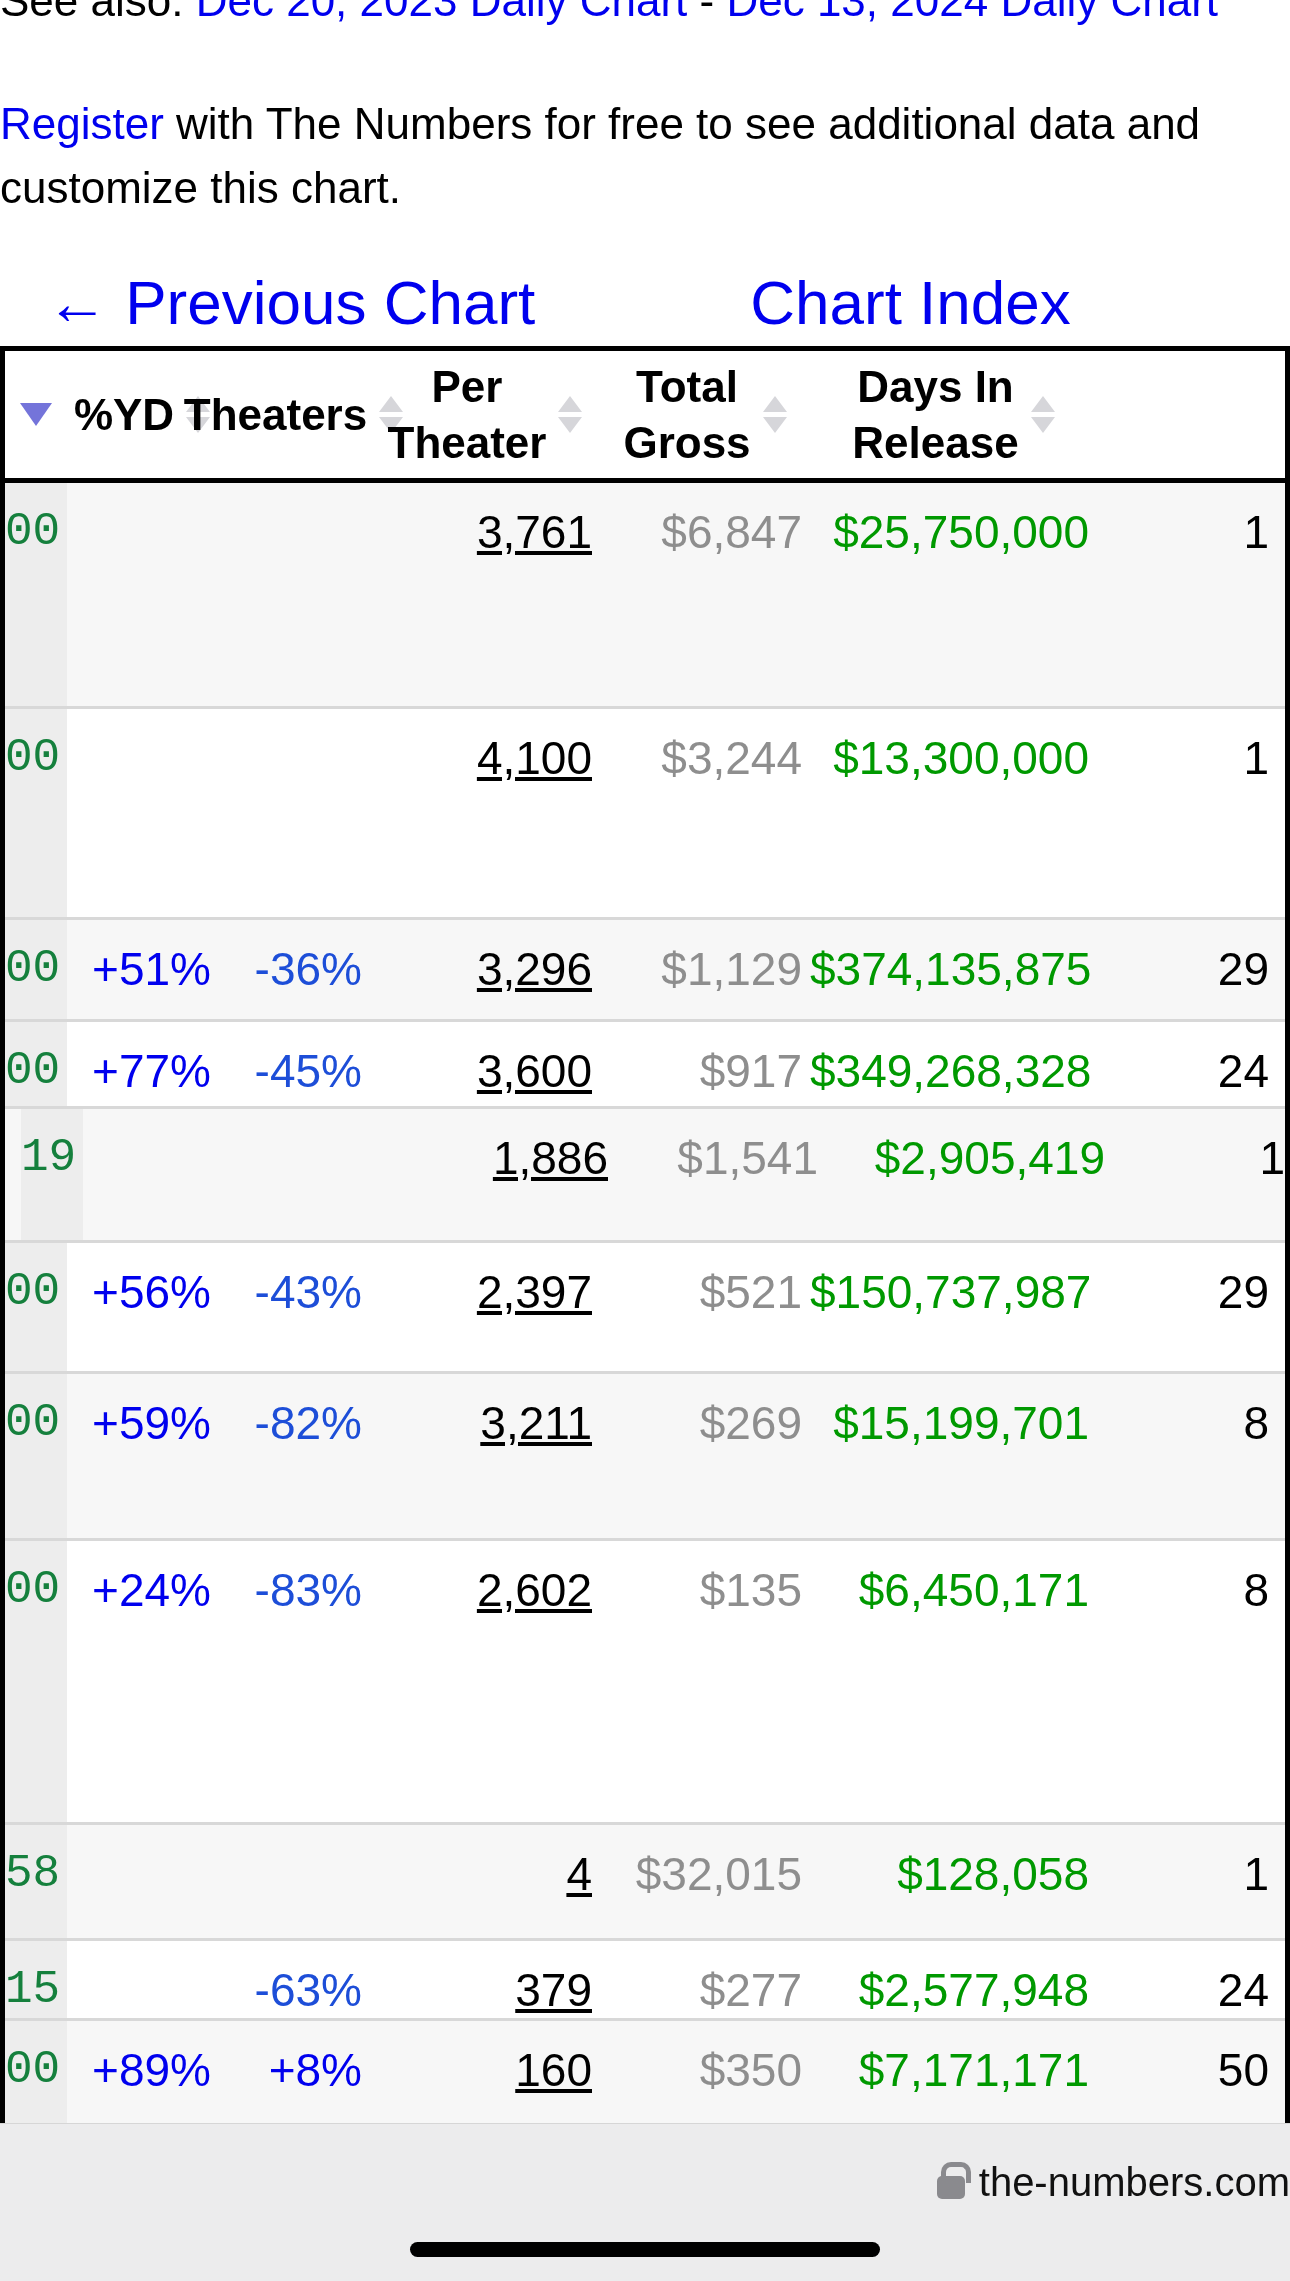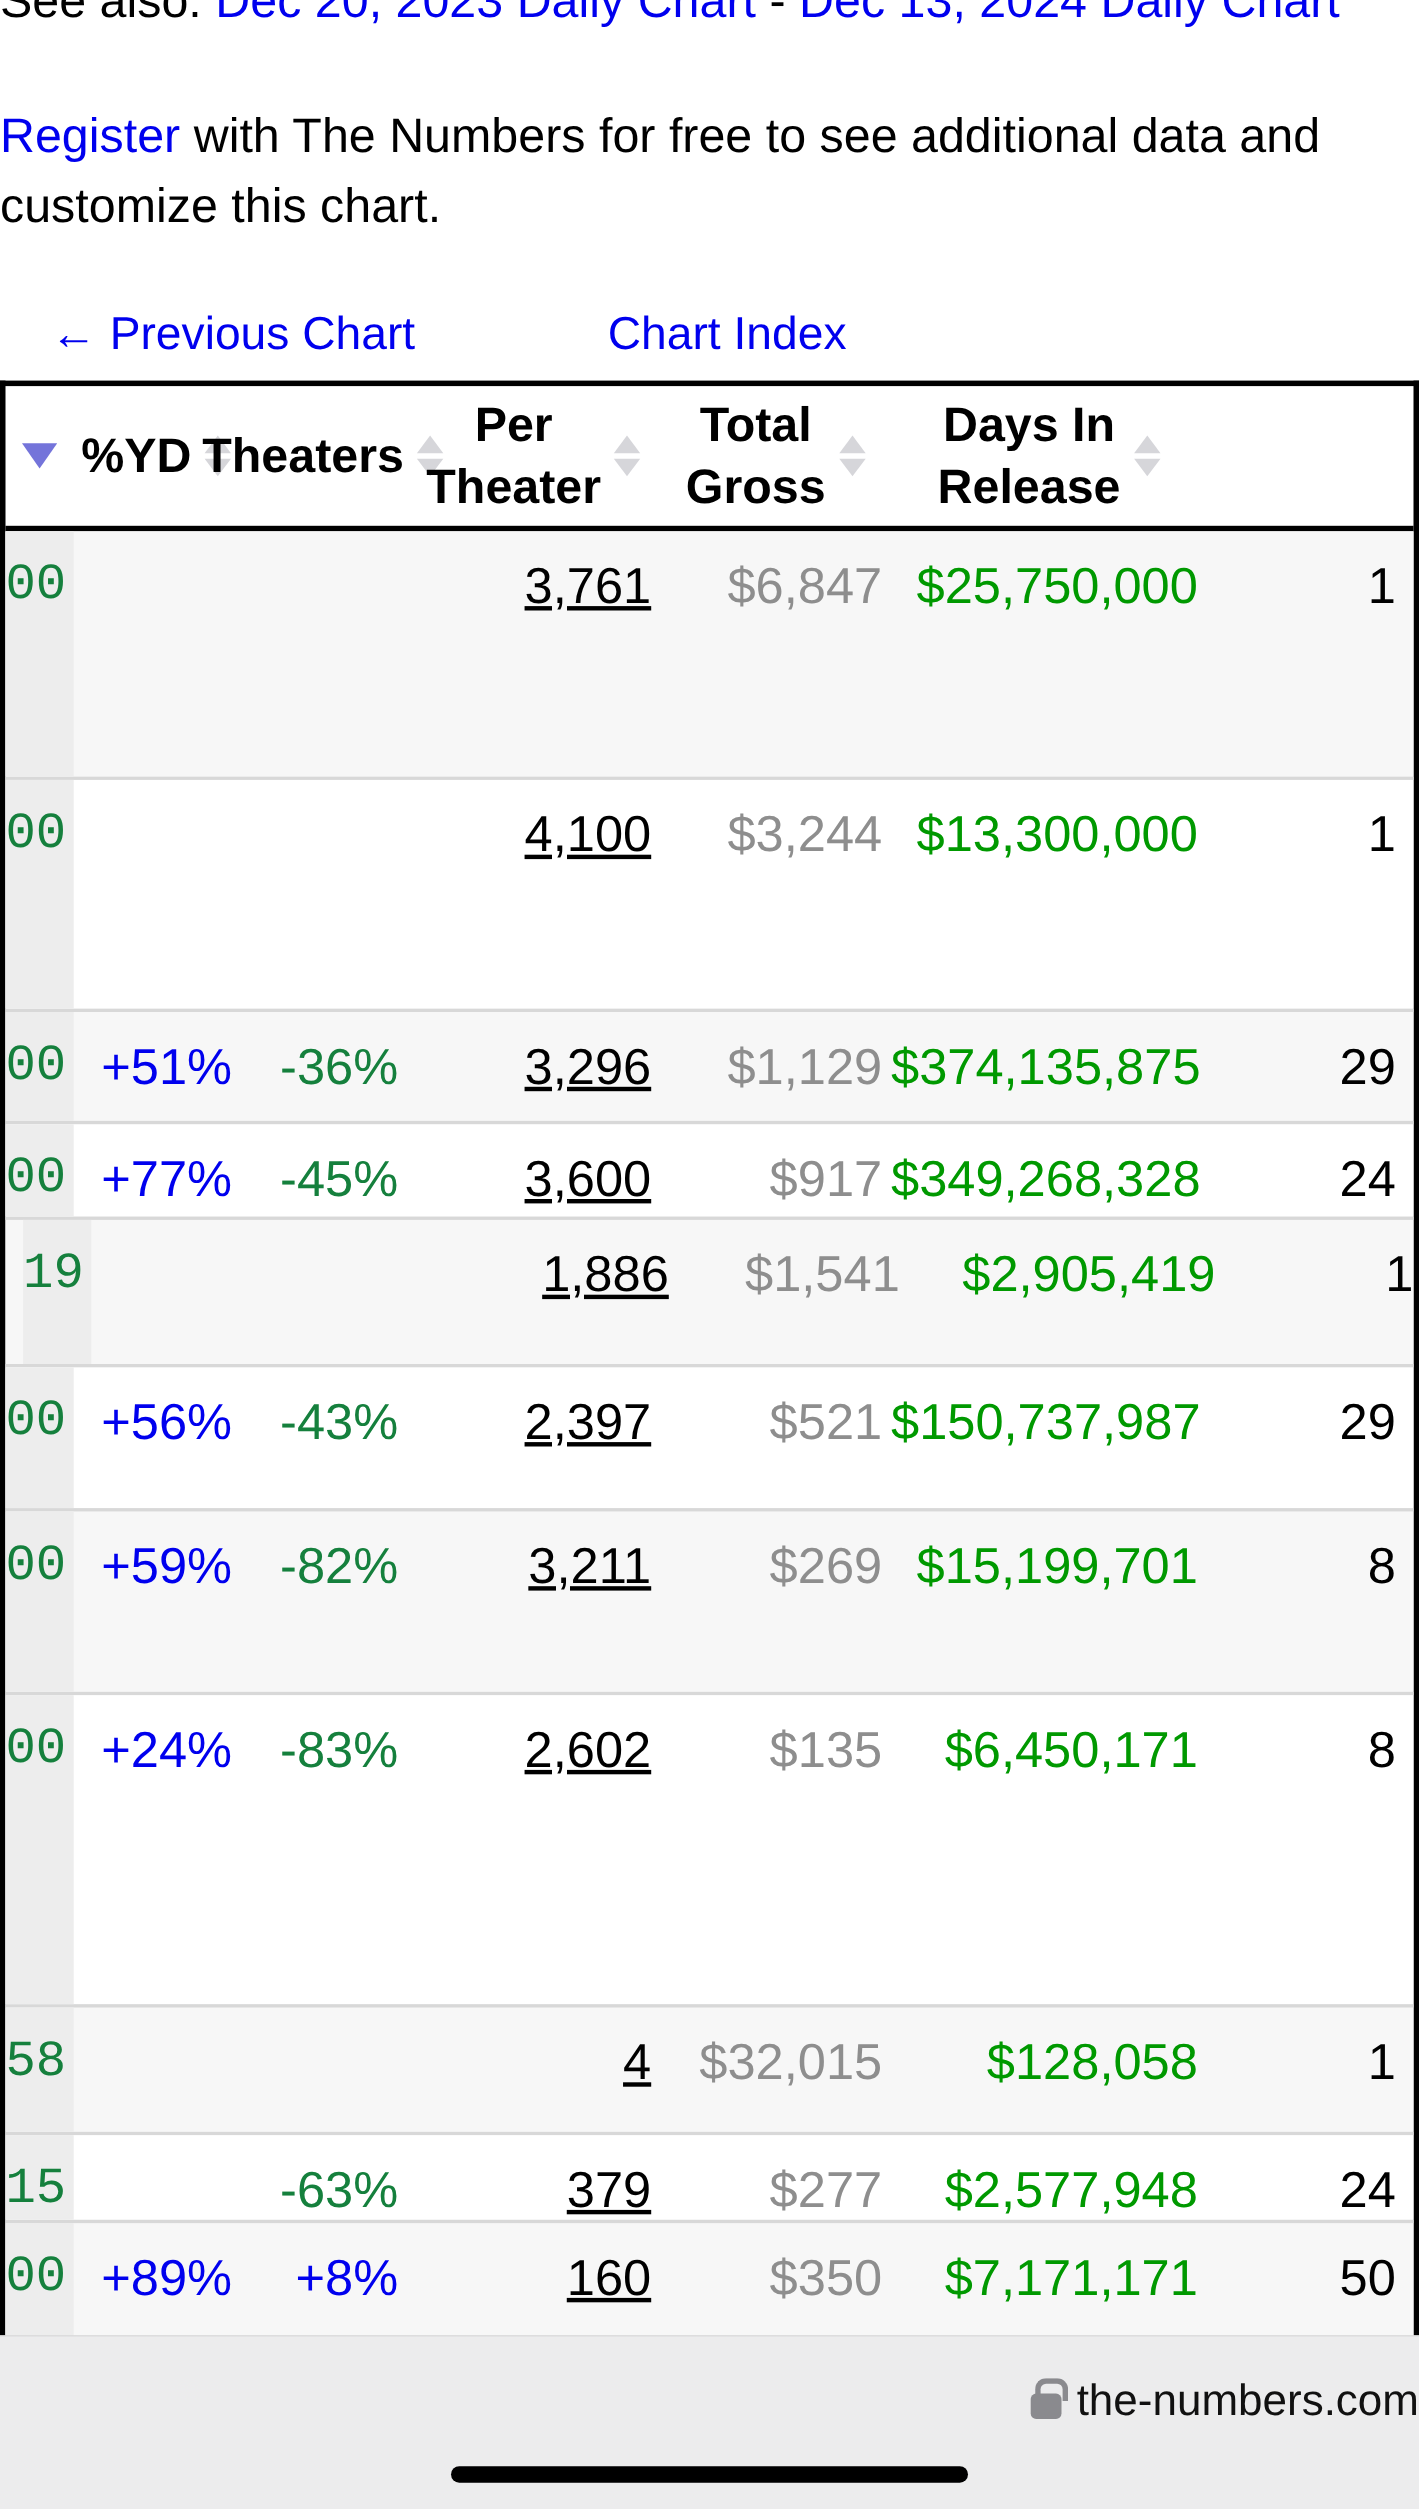--- a/index.html
+++ b/index.html
@@ -21,23 +21,24 @@
     line-height: 54px;
     white-space: nowrap;
   }
   .register-note {
     margin: 64px 0 0 0;
     font-size: 44px;
     line-height: 64px;
   }
   .nav-row {
     margin-top: 58px;
-    font-size: 42px;
+    font-size: 62px;
     line-height: 50px;
     display: flex;
+    gap: 40px;
   }
   .nav-row .prev { margin-left: 46px; }
   .nav-row .idx  { margin-left: 175px; }
 
   
   .tablewrap {
     margin-top: 18px;
     width: 1290px;
     border: 5px solid #000;
     border-bottom: none;
@@ -99,21 +100,21 @@
   .td {
     font-size: 46px;
     line-height: 50px;
     padding-top: 24px;
     text-align: right;
     white-space: nowrap;
     overflow: hidden;
   }
   .c-gross   { background: #ededed; color: #15803d; padding-right: 9px; font-family: Liberation Mono, monospace; }
   .c-yd      { color: #0000ee; padding-right: 6px; }
-  .c-lw      { color: #15803d; padding-right: 8px; }
+  .c-lw      { color: #1d4ed8; padding-right: 8px; }
   .c-lw.pos  { color: #0000ee; }
   .c-th      { color: #000; padding-right: 8px; text-decoration: underline; }
   .c-per     { color: #8e8e8e; padding-right: 8px; }
   .c-tot     { color: #009900; padding-right: 8px; }
   .c-days    { color: #000; padding-right: 16px; }
   .th.h-gross { justify-content: center; }
 
   
   .urlbar {
     position: absolute;

